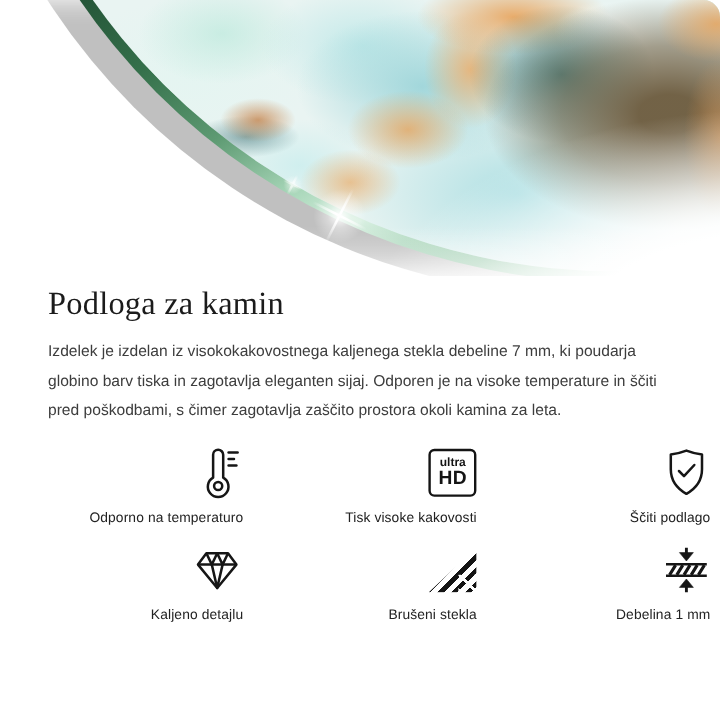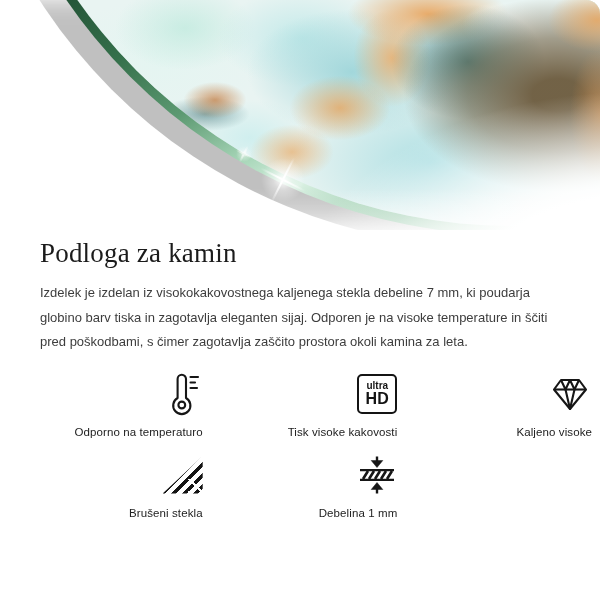--- a/index.html
+++ b/index.html
@@ -185,33 +185,42 @@
     <div class="feature">
       <div class="icon-box">
         <div class="hd-badge">
           <span class="hd-top">ultra</span>
           <span class="hd-bottom">HD</span>
         </div>
       </div>
       <div class="label">Tisk visoke kakovosti</div>
     </div>
 
+    <div class="feature">
+      <div class="icon-box">
+        <svg width="40" height="44" viewBox="0 0 40 44" aria-hidden="true">
+          <path class="icon-stroke" stroke-width="2.2" stroke-linejoin="round" d="M20 3.5 C24.5 5.2 29 6.3 33 6.8 V19 C33 28.5 27.6 35.2 20 39.5 C12.4 35.2 7 28.5 7 19 V6.8 C11 6.3 15.5 5.2 20 3.5 Z"></path>
+          <path class="icon-stroke" stroke-width="2.2" stroke-linecap="round" stroke-linejoin="round" d="M13.8 20.5 L18 24.8 L26.6 15.5"></path>
+        </svg>
+      </div>
+      <div class="label">Ščiti podlago</div>
+    </div>
 
     <div class="feature">
       <div class="icon-box">
         <svg width="44" height="40" viewBox="0 0 44 40" aria-hidden="true">
           <g class="icon-stroke" stroke-width="2" stroke-linejoin="round">
             <path d="M13 6 H31 L38 15.5 L22 35 L6 15.5 Z"></path>
             <path d="M6 15.5 H38"></path>
             <path d="M13 6 L17.5 15.5 L22 6 L26.5 15.5 L31 6"></path>
             <path d="M17.5 15.5 L22 35 L26.5 15.5"></path>
           </g>
         </svg>
       </div>
-      <div class="label">Kaljeno visoke</div>
+      <div class="label">Kaljeno detajlu</div>
     </div>
 
     <div class="feature">
       <div class="icon-box">
         <div class="hatch"></div>
       </div>
       <div class="label">Brušeni stekla</div>
     </div>
 
     <div class="feature">

